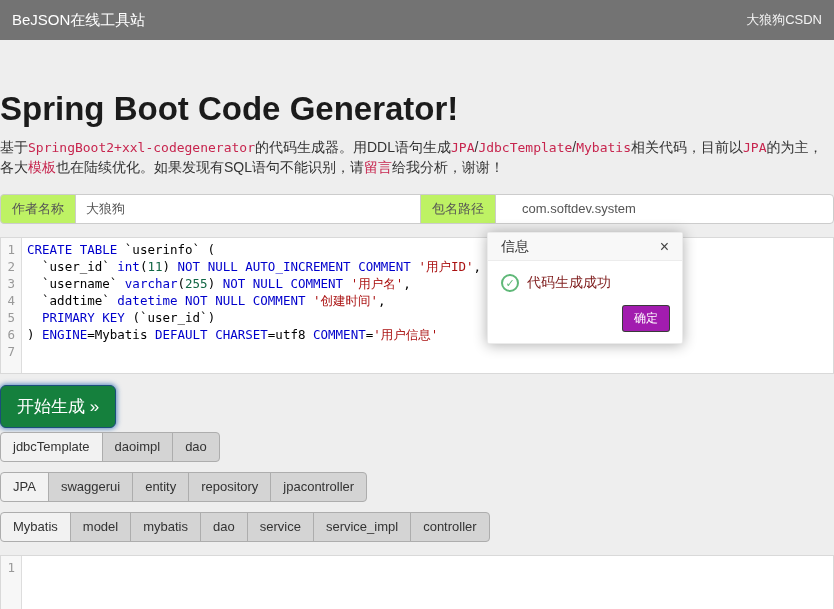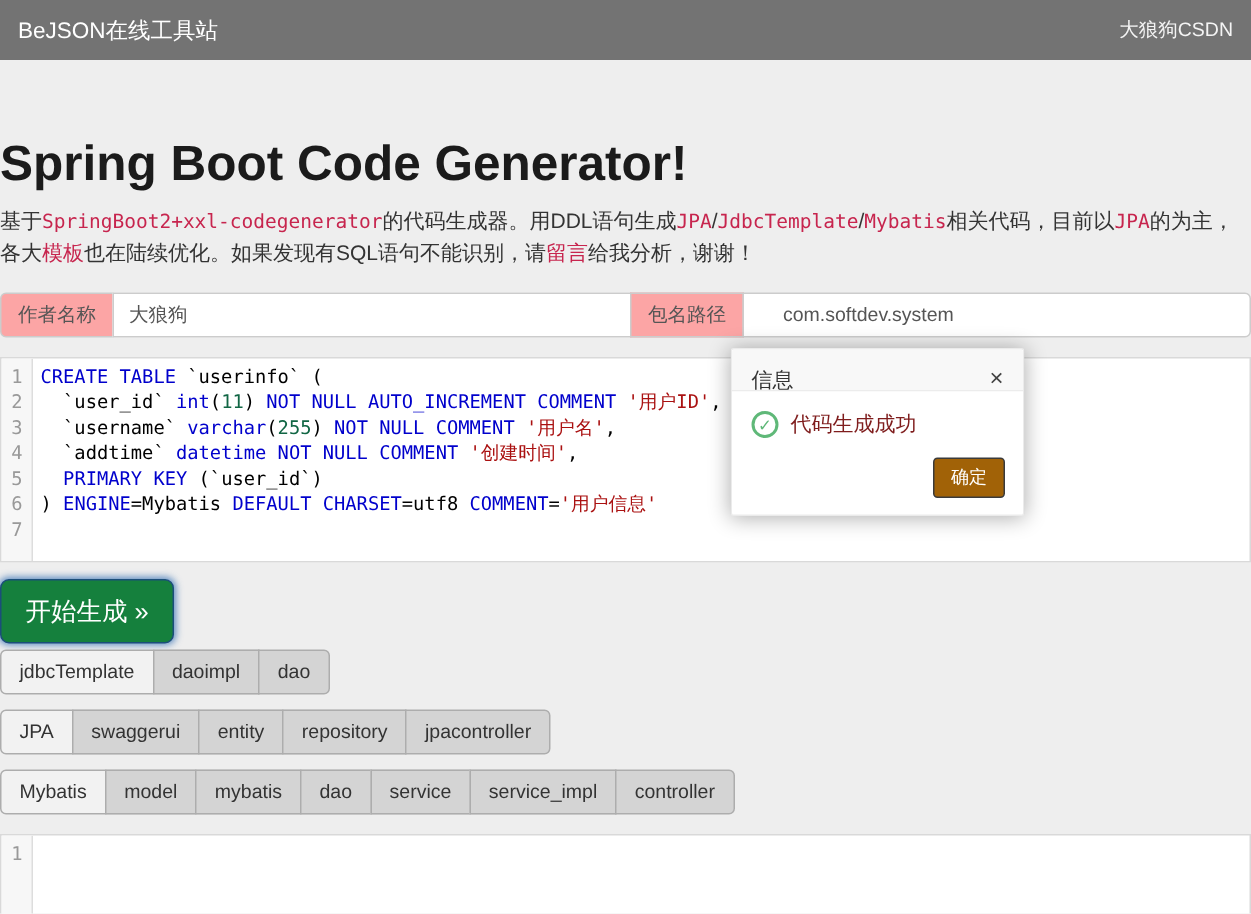--- a/index.html
+++ b/index.html
@@ -25,21 +25,21 @@
     font-size: 33px; font-weight: bold; color: #1b1b1b;
     line-height: 1.05;
   }
   .desc { font-size: 14px; line-height: 1.45; color: #333; }
   .seg-plain { color: #333; }
   .seg-code { font-family: "DejaVu Sans Mono", monospace; color: #c7254e; font-size: 13px; }
   .seg-link { color: #c7254e; text-decoration: none; cursor: pointer; }
   
   .input-row { display: flex; margin-top: 16px; height: 30px; }
   .addon {
-    background: #fca5a5; border: 1px solid #ccc; color: #555;
+    background: #bef264; border: 1px solid #ccc; color: #555;
     font-size: 13px; padding: 5px 11px; white-space: nowrap; line-height: 18px;
   }
   .addon.first { border-radius: 4px 0 0 4px; }
   .input-row input {
     border: 1px solid #ccc; background: #fff; color: #555;
     font-size: 13px; padding: 5px 10px; margin-left: -1px; outline: none;
     font-family: "Liberation Sans", "DejaVu Sans", sans-serif;
   }
   .input-row .addon + input, .input-row input + .addon { margin-left: -1px; }
   #author-input { width: 346px; }
@@ -89,36 +89,36 @@
   .grp-btn.first { background: #f2f2f2; margin-left: 0; border-radius: 4px 0 0 4px; }
   .grp-btn:last-child { border-radius: 0 4px 4px 0; }
   
   .modal {
     position: absolute; left: 487px; top: 232px; width: 196px;
     background: #fff; border-radius: 2px; z-index: 50;
     box-shadow: 0 1px 14px rgba(0,0,0,.32); border: 1px solid rgba(0,0,0,.08);
   }
   .modal-header {
     height: 28px; background: #f8f8f8; border-bottom: 1px solid #ececec;
-    display: flex; align-items: flex-start; justify-content: space-between;
+    display: flex; align-items: center; justify-content: space-between;
     padding: 12px 13px; border-radius: 2px 2px 0 0;
   }
   .modal-title { font-size: 14px; color: #333; }
   .modal-close { font-size: 16px; color: #444; cursor: pointer; line-height: 1; }
   .modal-body { display: flex; align-items: center; padding: 13px 13px 6px 13px; }
   .check-icon {
     width: 18px; height: 18px; border-radius: 50%;
     border: 2px solid #5FB878; color: #5FB878;
     display: inline-flex; align-items: center; justify-content: center;
     font-size: 11px; font-weight: bold; margin-right: 8px; flex: none;
   }
   .modal-message { font-size: 14px; color: #7f1d1d; }
   .modal-footer { text-align: right; padding: 8px 13px 12px 13px; }
   .btn-ok {
-    background: #a16207; color: #fff; border: none; border-radius: 2px;
+    background: #a21caf; color: #fff; border: none; border-radius: 2px;
     font-size: 12px; padding: 4px 11px; cursor: pointer;
     box-shadow: 0 0 0 1px #3a3a3a;
     font-family: "Liberation Sans", "DejaVu Sans", sans-serif;
   }
 </style>
 </head>
 <body>
 
 <nav class="navbar">
   <a class="brand">BeJSON在线工具站</a>

